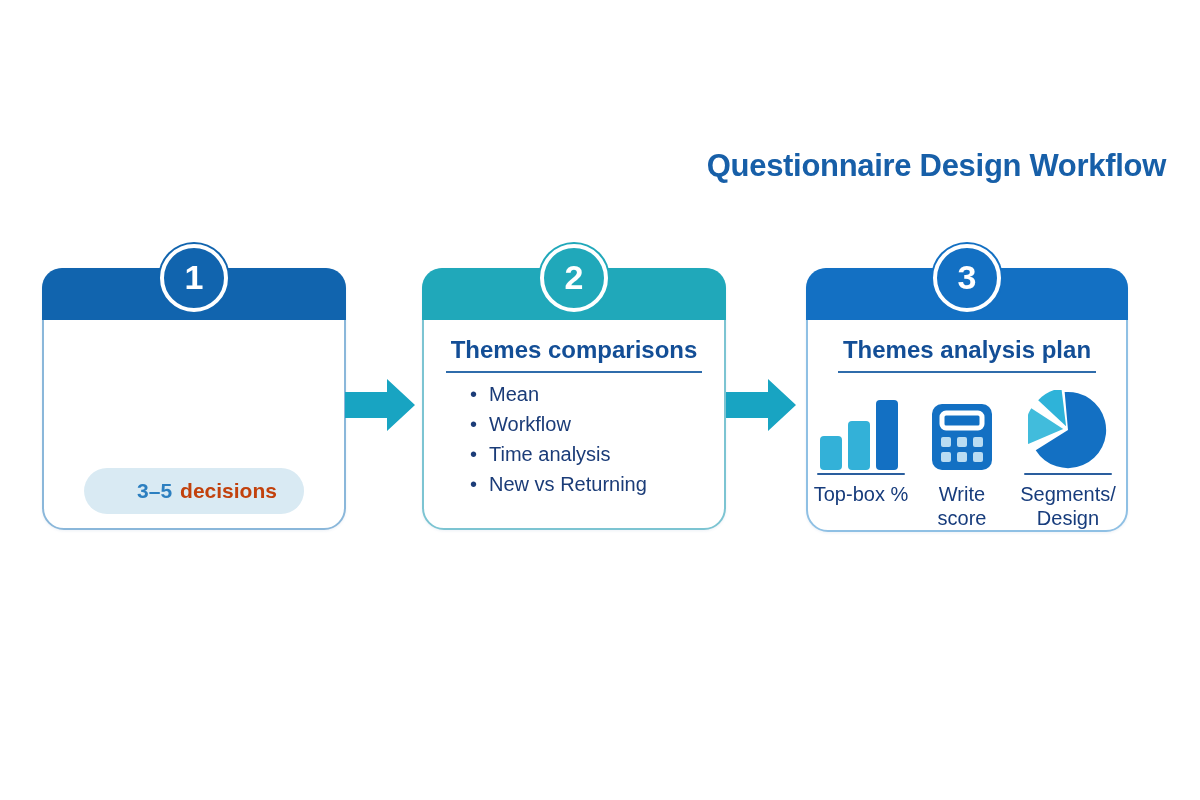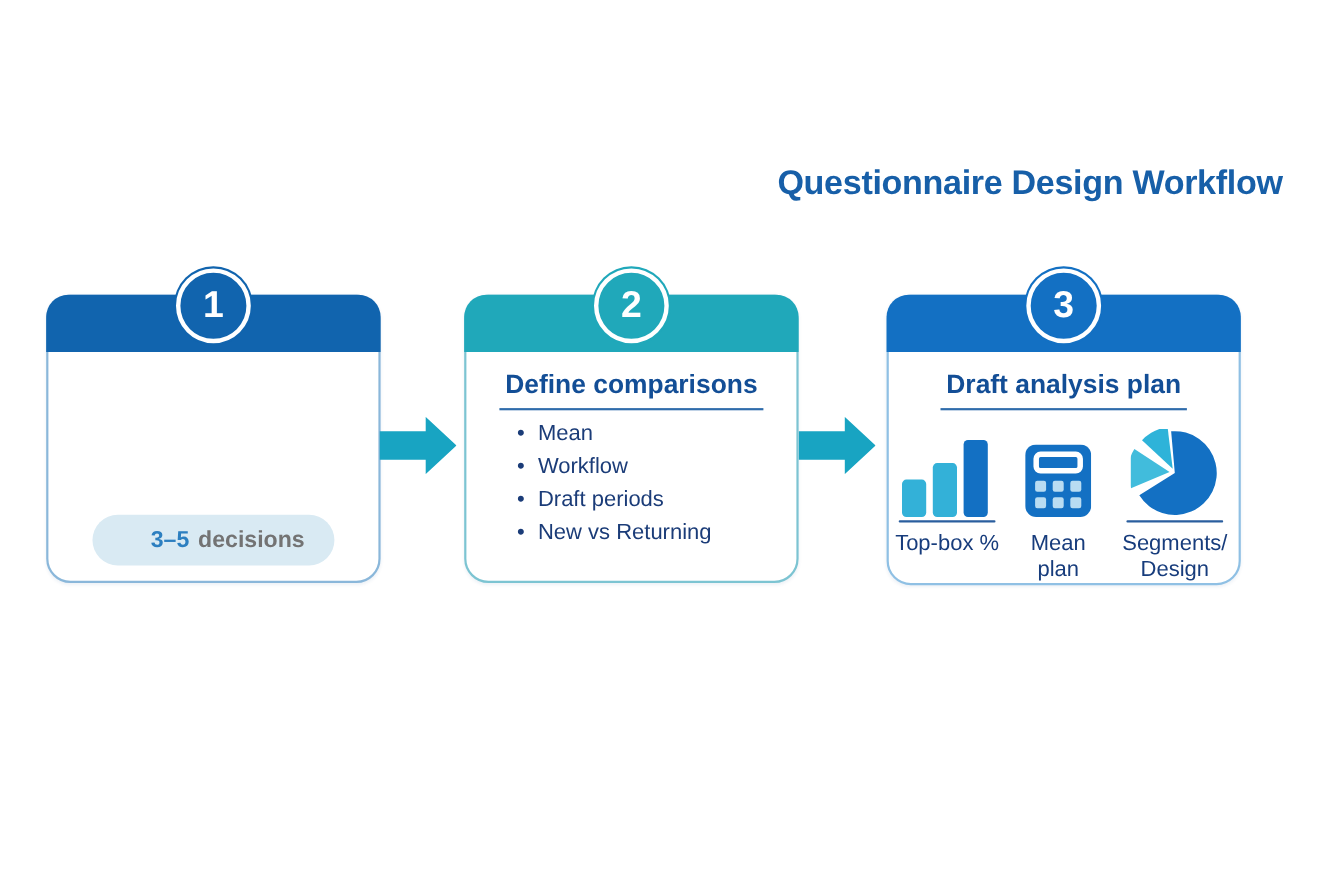--- a/index.html
+++ b/index.html
@@ -51,21 +51,21 @@
     padding:0 5px 7px 5px; border-bottom:2px solid #2f6cab;
   }
 
   
   .pill {
     position:absolute; bottom:14px; left:50%; transform:translateX(-50%);
     background:#d9eaf3; border-radius:24px; height:46px; line-height:46px;
     padding:0 27px; font-size:21px; font-weight:bold; white-space:nowrap;
   }
   .pill-highlight { color:#2c7fc0;margin-left:26px; }
-  .pill-rest { color:#737373; margin-left:8px; }
+  .pill-rest { color:#c2410c; margin-left:8px; }
 
   
   .bullets { margin:6px 0 0 46px; padding:0; list-style:none; }
   .bullets li {
     font-size:20px; color:#1b3c78; line-height:30px;
   }
   .bullets li::before { content:"\2022"; margin-right:12px; color:#1b3c78; }
 
   
   .icons-row {
@@ -107,41 +107,41 @@
 <svg class="flow-arrow flow-arrow-1" viewBox="0 0 70 52">
   <polygon points="0,13 42,13 42,0 70,26 42,52 42,39 0,39" fill="#18a4c2"></polygon>
 </svg>
 
 <div class="card card2">
   <div class="badge">
     <span class="badge-number">2</span>
   </div>
   <div class="card-header"></div>
   <div class="card-title-wrap">
-    <span class="card-title">Define comparisons</span>
+    <span class="card-title">Themes comparisons</span>
   </div>
   <ul class="bullets">
     <li>Mean</li>
     <li>Workflow</li>
-    <li>Draft periods</li>
+    <li>Time analysis</li>
     <li>New vs Returning</li>
   </ul>
 </div>
 
 <svg class="flow-arrow flow-arrow-2" viewBox="0 0 70 52">
   <polygon points="0,13 42,13 42,0 70,26 42,52 42,39 0,39" fill="#18a4c2"></polygon>
 </svg>
 
 <div class="card card3">
   <div class="badge">
     <span class="badge-number">3</span>
   </div>
   <div class="card-header"></div>
   <div class="card-title-wrap">
-    <span class="card-title">Draft analysis plan</span>
+    <span class="card-title">Themes analysis plan</span>
   </div>
 
   <div class="icons-row">
 
     <div class="icon-col icon-col-bar">
       <div class="icon-box">
         <svg width="90" height="74" viewBox="0 0 90 74">
           <rect x="4" y="40" width="22" height="34" rx="4" fill="#33b1d8"></rect>
           <rect x="32" y="25" width="22" height="49" rx="4" fill="#33b1d8"></rect>
           <rect x="60" y="4" width="22" height="70" rx="4" fill="#1370c3"></rect>
@@ -158,21 +158,21 @@
           <rect x="10" y="9" width="40" height="15" rx="4" fill="#1370c3" stroke="#ffffff" stroke-width="5"></rect>
           <rect x="9" y="33" width="10" height="10" rx="2" fill="#b9dcf2"></rect>
           <rect x="25" y="33" width="10" height="10" rx="2" fill="#b9dcf2"></rect>
           <rect x="41" y="33" width="10" height="10" rx="2" fill="#b9dcf2"></rect>
           <rect x="9" y="48" width="10" height="10" rx="2" fill="#b9dcf2"></rect>
           <rect x="25" y="48" width="10" height="10" rx="2" fill="#b9dcf2"></rect>
           <rect x="41" y="48" width="10" height="10" rx="2" fill="#b9dcf2"></rect>
         </svg>
       </div>
       <div class="icon-underline icon-underline-hidden"></div>
-      <div class="icon-label">Mean plan</div>
+      <div class="icon-label">Write score</div>
     </div>
 
     <div class="icon-col icon-col-pie">
       <div class="icon-box">
         <svg width="80" height="80" viewBox="0 0 84 84">
           <path d="M42,42 L38.5,2.2 A40,40 0 1 1 8.1,63.2 Z" fill="#1370c3"></path>
           <path d="M42,42 L37.1,2.3 A40,40 0 0 0 12.7,14.7 Z" fill="#2eb3d9" transform="translate(-2,-4)"></path>
           <path d="M42,42 L8.45,20.2 A40,40 0 0 0 5.2,57.6 Z" fill="#41bcdc" transform="translate(-5,-1)"></path>
         </svg>
       </div>

